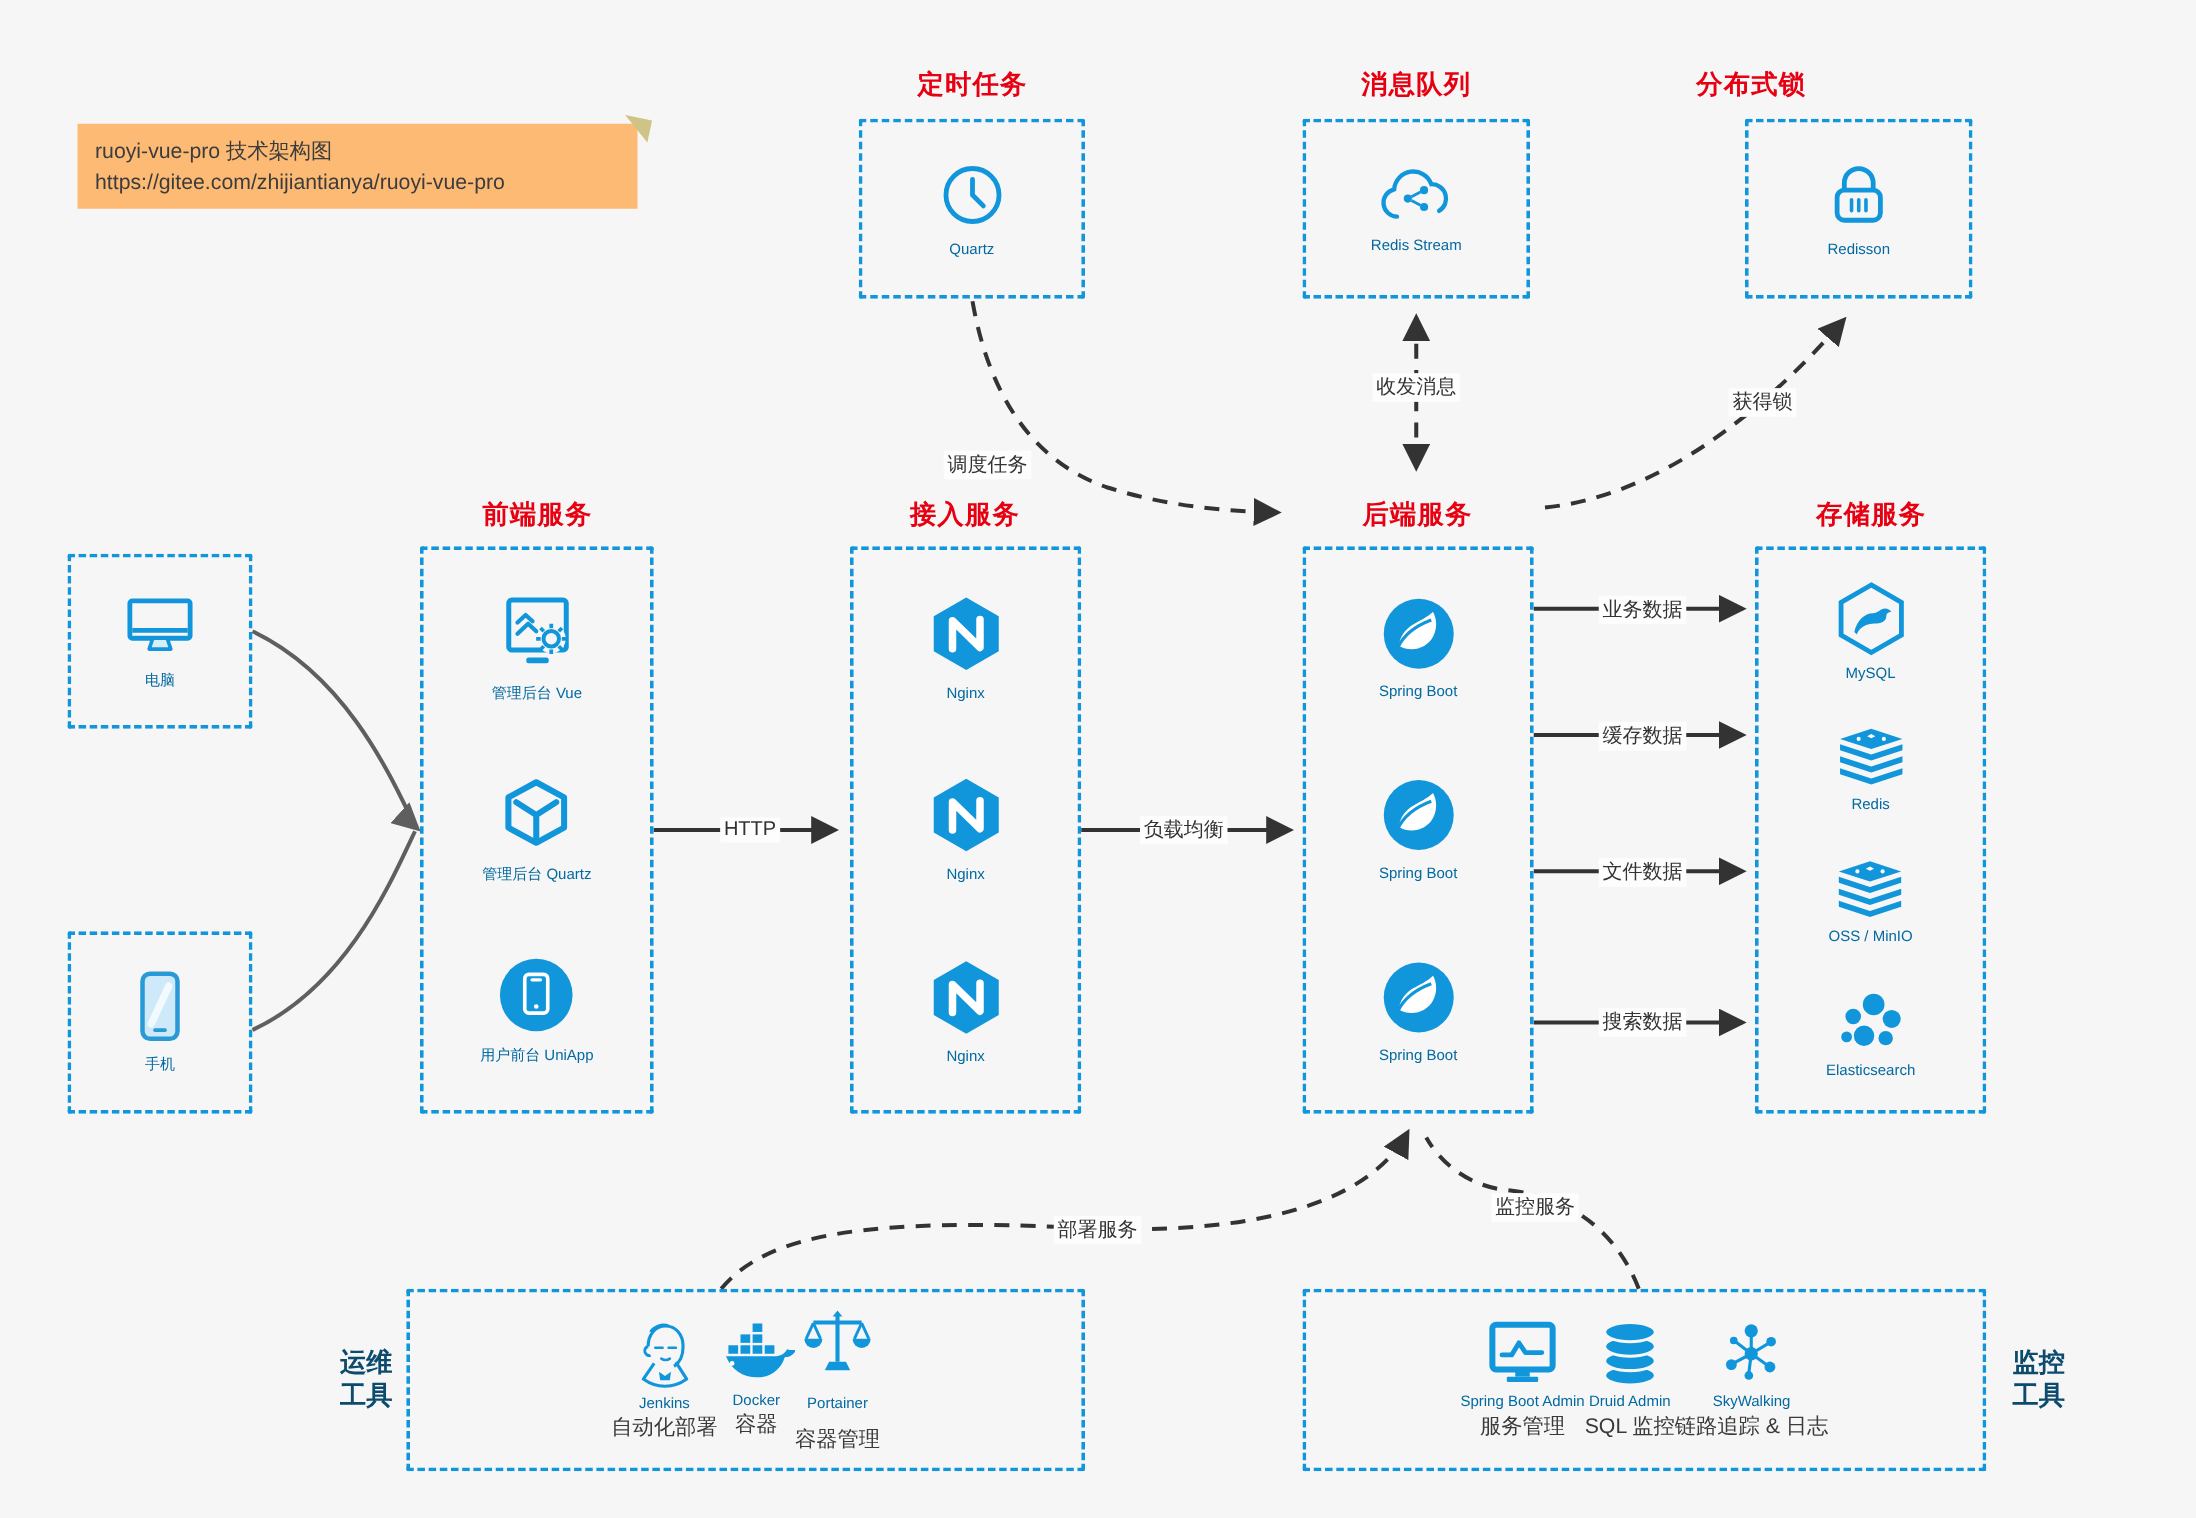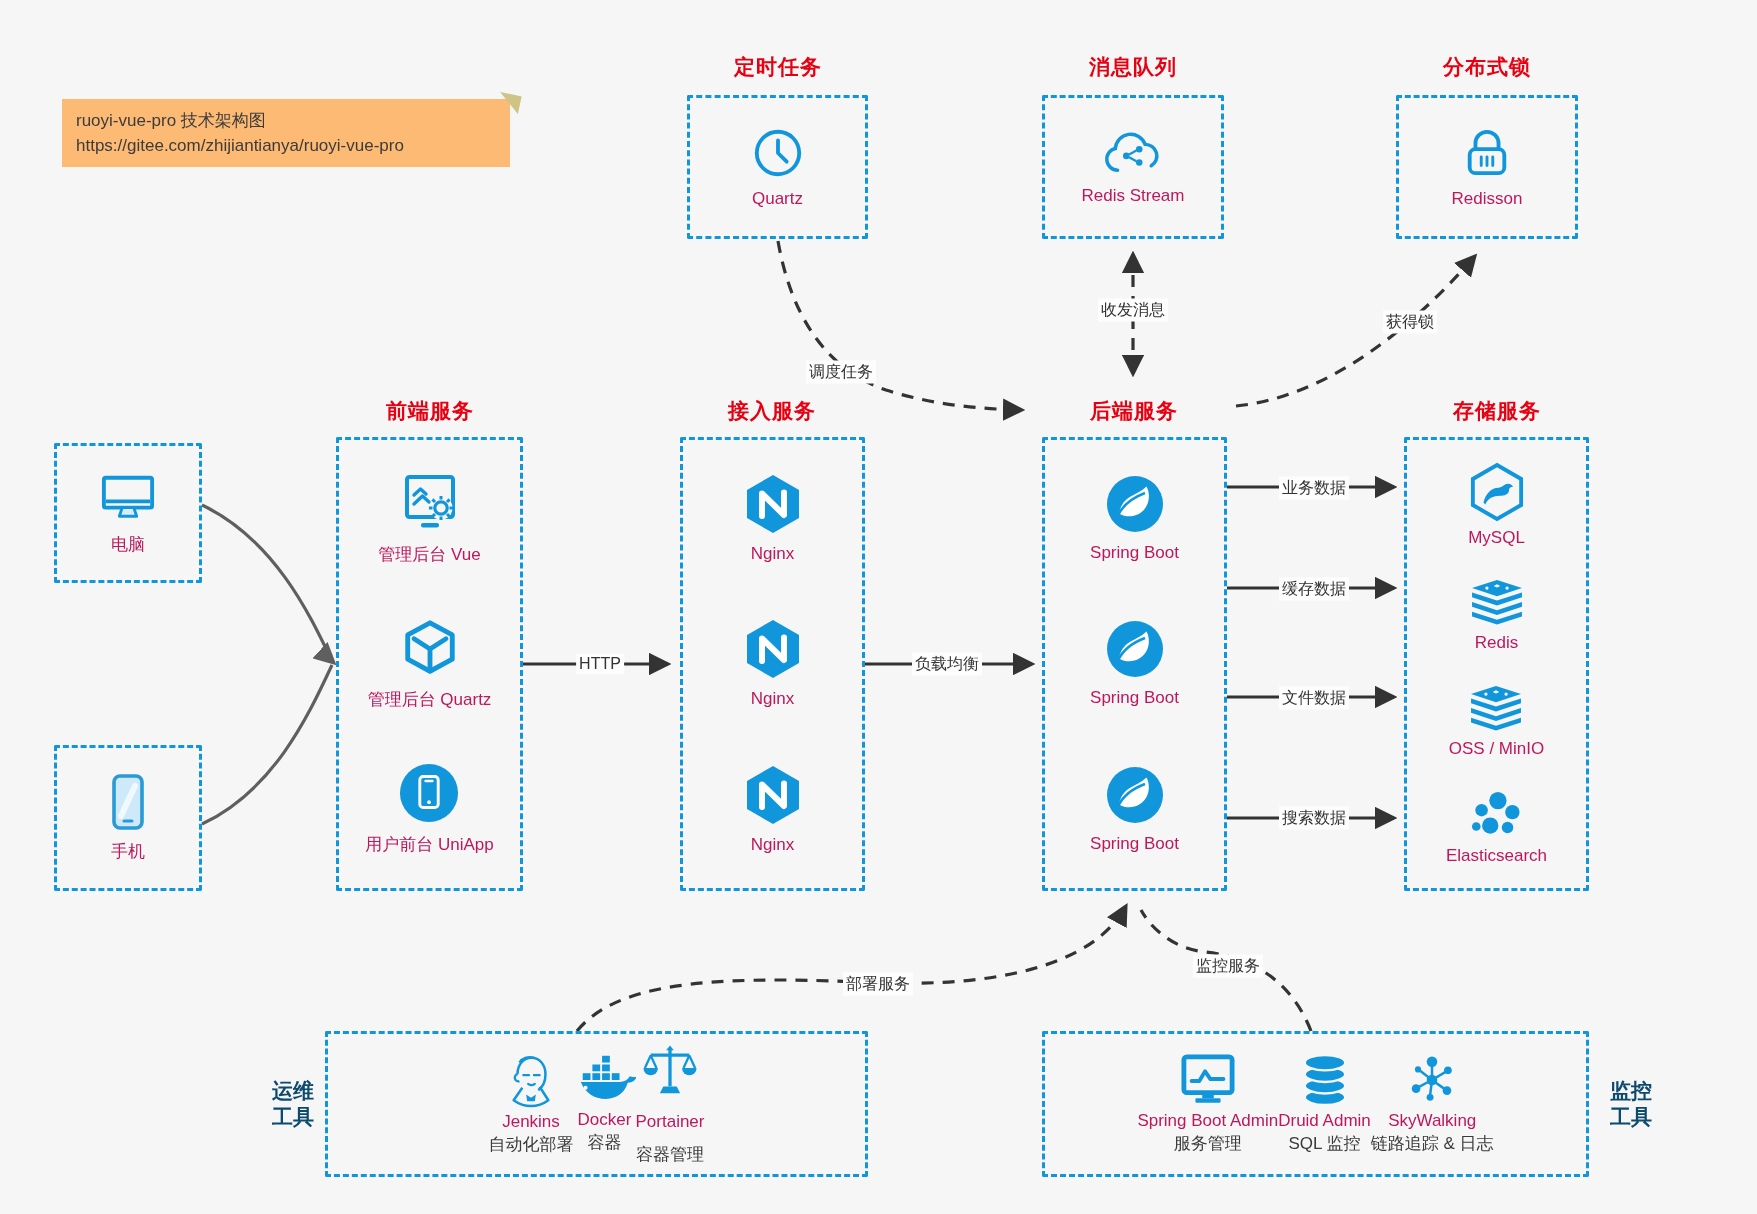--- a/index.html
+++ b/index.html
@@ -4,21 +4,21 @@
 <style>
   html,body{margin:0;padding:0;background:#f6f6f6;font-family:"Liberation Sans","DejaVu Sans",sans-serif;}
   .canvas{position:relative;width:1757px;height:1214px;background:#f6f6f6;overflow:hidden;}
   .wires{position:absolute;left:0;top:0;z-index:1;pointer-events:none;}
   .dbox{position:absolute;border:3px dashed #1296db;border-radius:2px;z-index:2;box-sizing:border-box;}
   .col{display:flex;flex-direction:column;justify-content:space-around;align-items:center;padding:6px 0;}
   .row{display:flex;flex-direction:row;justify-content:center;align-items:center;}
   .center{display:flex;flex-direction:column;justify-content:center;align-items:center;}
   .node{display:flex;flex-direction:column;align-items:center;gap:9px;}
   .node .icon{display:flex;align-items:center;justify-content:center;}
-  .nlabel{font-size:17px;color:#be185d;white-space:nowrap;}
+  .nlabel{font-size:12px;color:#0369a1;white-space:nowrap;}
   .nsub{font-size:17px;color:#3a3a3a;white-space:nowrap;margin-top:-3px;}
   .gtitle{position:absolute;z-index:3;color:#e60012;font-size:21px;font-weight:bold;transform:translateX(-50%);white-space:nowrap;letter-spacing:1px;}
   .side-title{position:absolute;z-index:3;color:#0c4a6e;font-size:21px;font-weight:bold;line-height:26px;text-align:center;}
   .elabel{position:absolute;z-index:4;font-size:16px;color:#333;background:#fdfdfd;padding:1px 3px;transform:translate(-50%,-50%);white-space:nowrap;}
   .note{position:absolute;left:62px;top:99px;width:448px;height:68px;background:#fdba74;z-index:3;
         display:flex;flex-direction:column;justify-content:center;padding-left:14px;box-sizing:border-box;}
   .note div{font-size:17px;color:#3c3c3c;line-height:25px;}
   .note-fold{position:absolute;right:-10px;top:-5px;width:0;height:0;border-left:22px solid transparent;border-top:18px solid #cfc385;transform:rotate(12deg);}
 </style>
 </head>
@@ -52,21 +52,21 @@
   </svg>
 
   <div class="note">
     <div class="note-fold"></div>
     <div>ruoyi-vue-pro 技术架构图</div>
     <div>https://gitee.com/zhijiantianya/ruoyi-vue-pro</div>
   </div>
 
   <div class="gtitle" style="left:778px;top:53px;">定时任务</div>
   <div class="gtitle" style="left:1133px;top:53px;">消息队列</div>
-  <div class="gtitle" style="left:1487px;top:53px;">分布式锁</div>
+  <div class="gtitle" style="left:1401px;top:53px;">分布式锁</div>
   <div class="gtitle" style="left:430px;top:397px;">前端服务</div>
   <div class="gtitle" style="left:772px;top:397px;">接入服务</div>
   <div class="gtitle" style="left:1134px;top:397px;">后端服务</div>
   <div class="gtitle" style="left:1497px;top:397px;">存储服务</div>
   <div class="side-title" style="left:270px;top:1078px;width:46px;">
     <div>运维</div>
     <div>工具</div>
   </div>
   <div class="side-title" style="left:1608px;top:1078px;width:46px;">
     <div>监控</div>
@@ -381,21 +381,21 @@
           <circle cx="13.5" cy="17" r="3.2" fill="#1296db"></circle>
         </svg>
       </span>
       <span class="nlabel">SkyWalking</span>
       <span class="nsub">链路追踪 &amp; 日志</span>
     </div>
   </div>
 
   <div class="elabel" style="left:600px;top:664px;">HTTP</div>
   <div class="elabel" style="left:947px;top:664px;">负载均衡</div>
-  <div class="elabel" style="left:841px;top:372px;">调度任务</div>
+  <div class="elabel" style="left:790px;top:372px;">调度任务</div>
   <div class="elabel" style="left:1133px;top:310px;">收发消息</div>
   <div class="elabel" style="left:1410px;top:322px;">获得锁</div>
   <div class="elabel" style="left:1314px;top:488px;">业务数据</div>
   <div class="elabel" style="left:1314px;top:589px;">缓存数据</div>
   <div class="elabel" style="left:1314px;top:698px;">文件数据</div>
   <div class="elabel" style="left:1314px;top:818px;font-family:Liberation Mono, monospace;">搜索数据</div>
   <div class="elabel" style="left:878px;top:984px;">部署服务</div>
   <div class="elabel" style="left:1228px;top:966px;">监控服务</div>
 
 </div>

